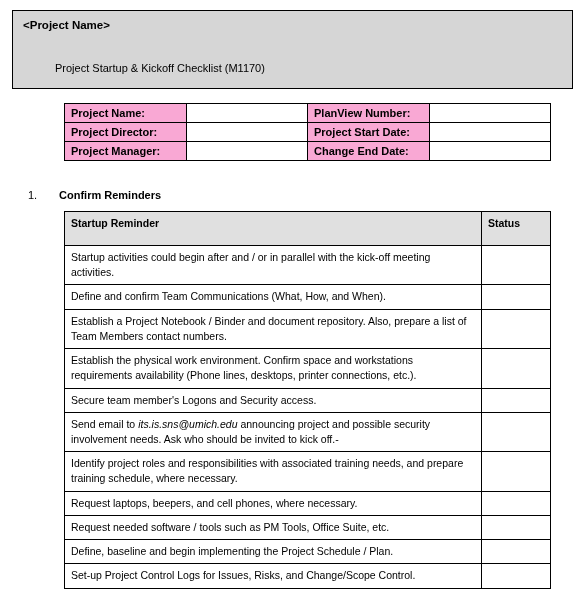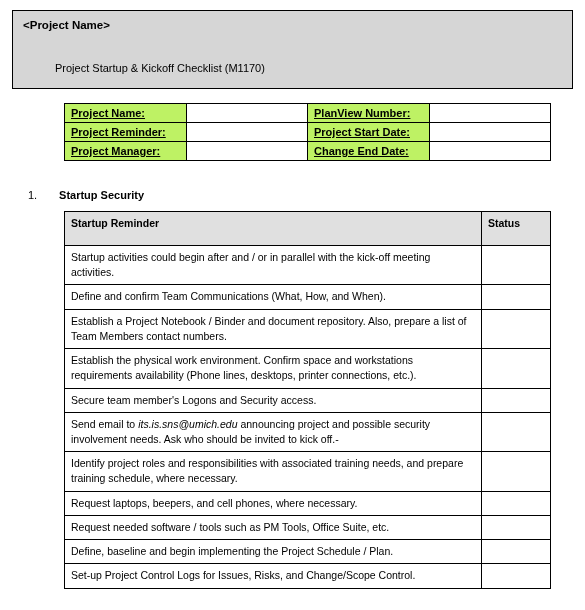--- a/index.html
+++ b/index.html
@@ -38,24 +38,23 @@
     margin-bottom: 28px;
   }
   .meta-table td {
     border: 1px solid #000;
     padding: 3px 6px;
     font-size: 11px;
     height: 18px;
     vertical-align: middle;
   }
   .meta-table td.lbl {
-    background: #bef264;
+    background: #f9a8d4;
     font-weight: bold;
     width: 25%;
-    text-decoration: underline;
   }
   .meta-table td.val {
     width: 25%;
   }
   .section-heading {
     padding-left: 16px;
     font-size: 11px;
     margin-bottom: 10px;
   }
   .section-heading .num { display:inline-block; width: 28px; }
@@ -98,38 +97,38 @@
 <div class="meta-wrap">
   <table class="meta-table">
     <tbody id="meta-body">
         <tr>
           <td class="lbl">Project Name:</td>
           <td class="val"></td>
           <td class="lbl">PlanView Number:</td>
           <td class="val"></td>
         </tr>
         <tr>
-          <td class="lbl">Project Reminder:</td>
+          <td class="lbl">Project Director:</td>
           <td class="val"></td>
           <td class="lbl">Project Start Date:</td>
           <td class="val"></td>
         </tr>
         <tr>
           <td class="lbl">Project Manager:</td>
           <td class="val"></td>
           <td class="lbl">Change End Date:</td>
           <td class="val"></td>
         </tr>
       </tbody>
   </table>
 </div>
 
 <div class="section-heading">
   <span class="num">1.</span>
-  <span class="txt">Startup Security</span>
+  <span class="txt">Confirm Reminders</span>
 </div>
 
 <div class="chk-wrap">
   <table class="chk-table">
     <thead>
       <tr>
         <th>Startup Reminder</th>
         <th class="status">Status</th>
       </tr>
     </thead>

